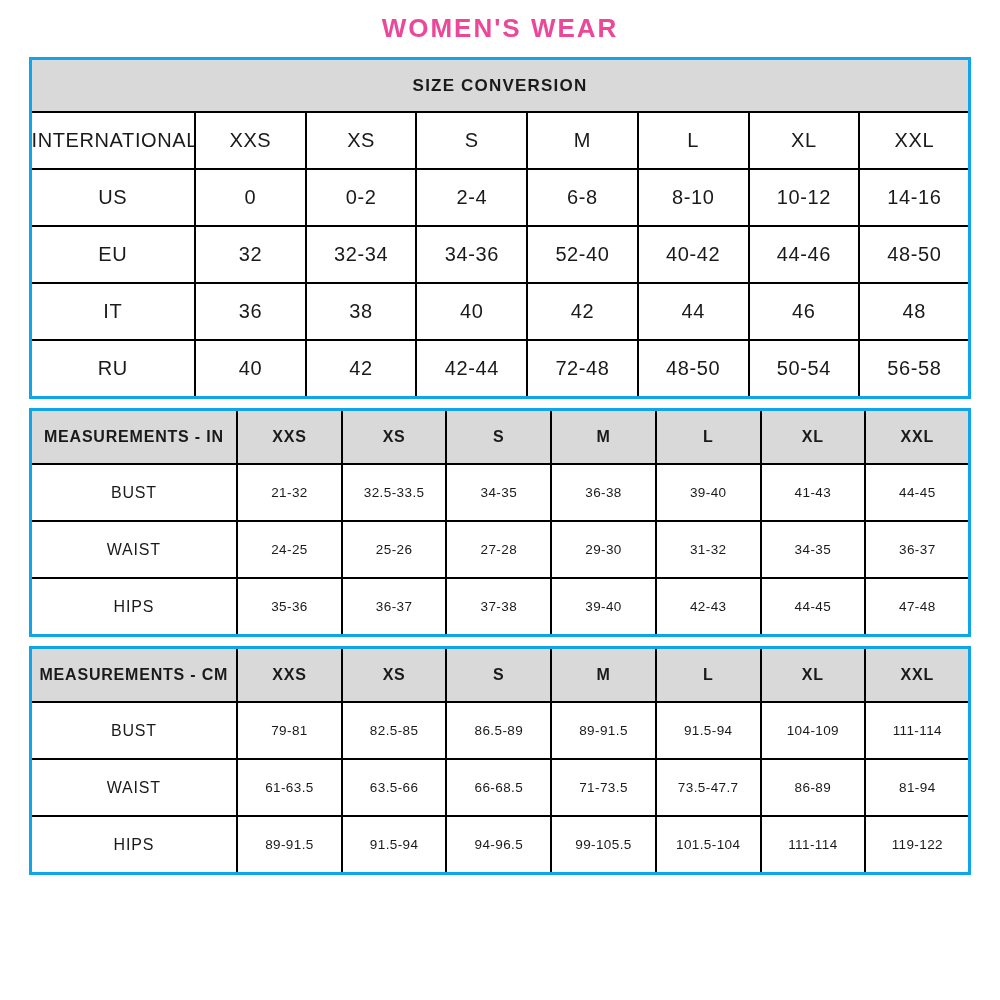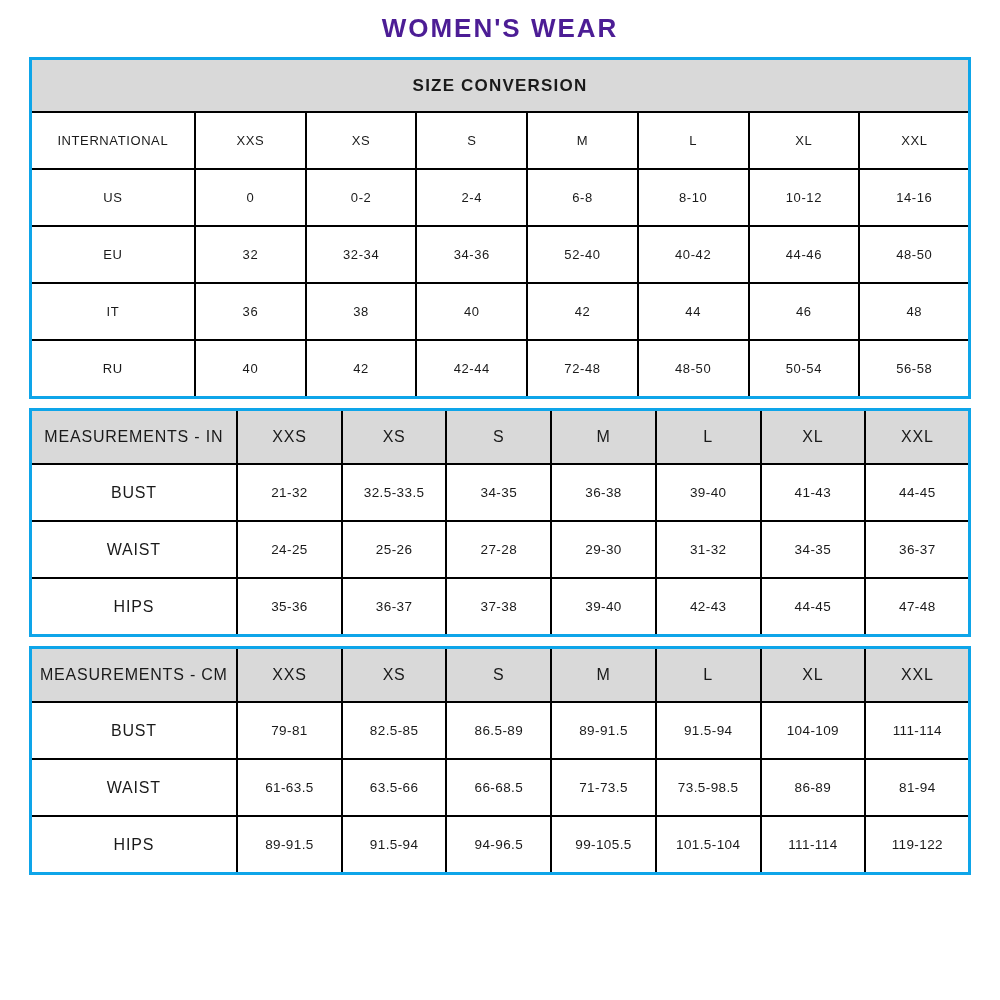--- a/index.html
+++ b/index.html
@@ -1,31 +1,31 @@
 <!DOCTYPE html>
 <html><head>
 <meta charset="utf-8">
 <style>
   html,body{margin:0;padding:0;background:#ffffff;}
   body{font-family:"Liberation Sans",sans-serif;color:#1a1a1a;}
   .page{width:1000px;height:1000px;box-sizing:border-box;padding-top:13px;background:#ffffff;overflow:hidden;}
-  .title{text-align:center;font-size:26px;font-weight:bold;letter-spacing:2px;margin:0 0 13px 0;color:#4c1d95;}
+  .title{text-align:center;font-size:26px;font-weight:bold;letter-spacing:2px;margin:0 0 13px 0;color:#ec4899;}
   table{border-collapse:collapse;table-layout:fixed;width:940px;margin:0 auto 9px auto;}
   table.t{border:3px solid #0ea5e9;}
   td{border:2px solid #000000;text-align:center;vertical-align:middle;padding:0;overflow:hidden;white-space:nowrap;}
   
   .t1 col.c0{width:165px;}
   .t1 col.cn{width:110.7px;}
-  .t1 td{font-size:13px;height:55px;letter-spacing:0.6px;}
+  .t1 td{font-size:20px;height:55px;letter-spacing:0.6px;}
   .t1 td.banner{background:#d9d9d9;font-weight:bold;font-size:17px;letter-spacing:1.2px;height:51px;}
   
   .tm col.c0{width:207px;}
   .tm col.cn{width:104.7px;}
   .tm td{font-size:13.5px;height:55px;letter-spacing:0.4px;}
-  .tm tr.hdr td{background:#d9d9d9;font-weight:normal;font-size:16px;letter-spacing:0.8px;height:52px;}
+  .tm tr.hdr td{background:#d9d9d9;font-weight:bold;font-size:16px;letter-spacing:0.8px;height:52px;}
   .tm td.lbl{font-size:16px;letter-spacing:0.8px;}
 </style>
 </head>
 <body>
 
 <div class="page">
 
   <div class="title">WOMEN'S WEAR</div>
 
   <table class="t t1">
@@ -182,21 +182,21 @@
         <td>91.5-94</td>
         <td>104-109</td>
         <td>111-114</td>
       </tr>
       <tr>
         <td class="lbl">WAIST</td>
         <td>61-63.5</td>
         <td>63.5-66</td>
         <td>66-68.5</td>
         <td>71-73.5</td>
-        <td>73.5-98.5</td>
+        <td>73.5-47.7</td>
         <td>86-89</td>
         <td>81-94</td>
       </tr>
       <tr>
         <td class="lbl">HIPS</td>
         <td>89-91.5</td>
         <td>91.5-94</td>
         <td>94-96.5</td>
         <td>99-105.5</td>
         <td>101.5-104</td>

